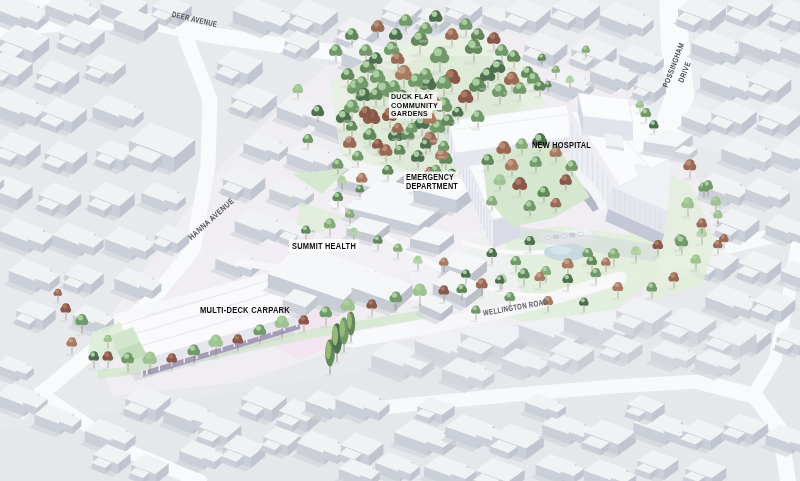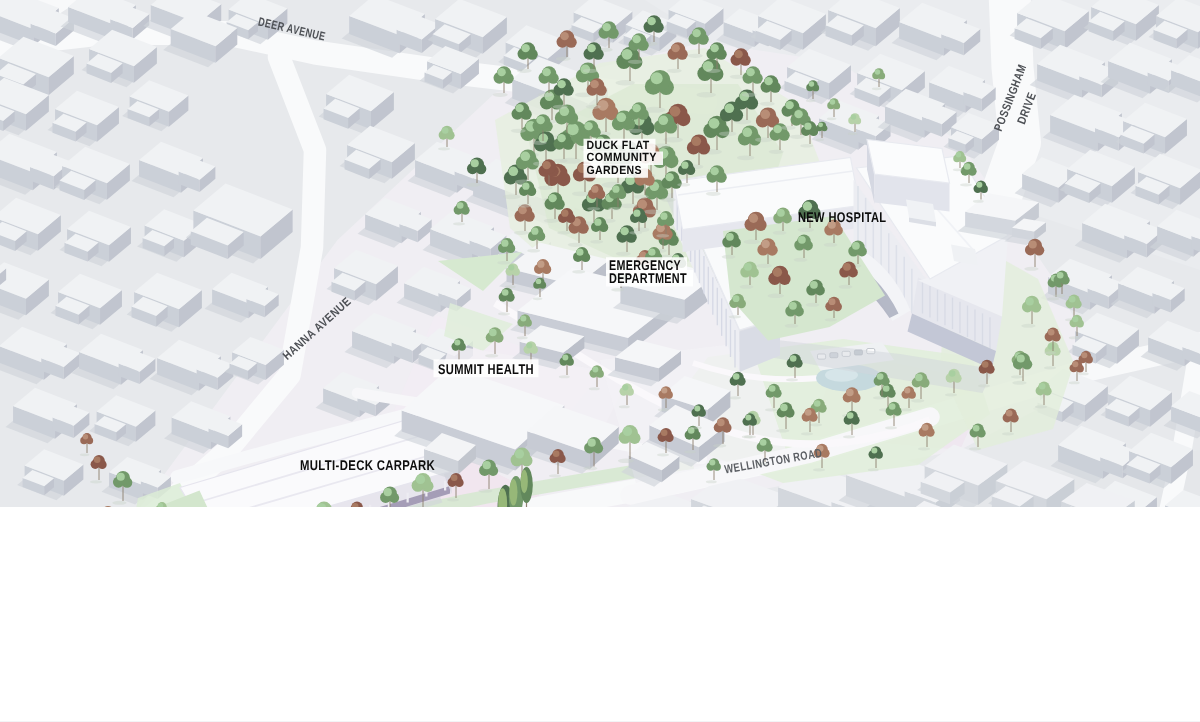--- a/index.html
+++ b/index.html
@@ -1,16 +1,16 @@
 <!DOCTYPE html>
 <html><head>
 <meta charset="utf-8">
 <style>
 html,body{margin:0;padding:0;background:#ffffff;}
-#scene{width:800px;height:338px;overflow:hidden;}
+#scene{width:800px;height:481px;overflow:hidden;}
 </style>
 </head>
 <body>
 
 <div id="scene">
 <svg width="800" height="481" viewBox="0 0 800 481">
 
 <rect x="0" y="0" width="800" height="481" fill="#e7e9ec"></rect>
 
 <polygon points="430,0 800,0 800,180 620,120" fill="#eaecef"></polygon>

